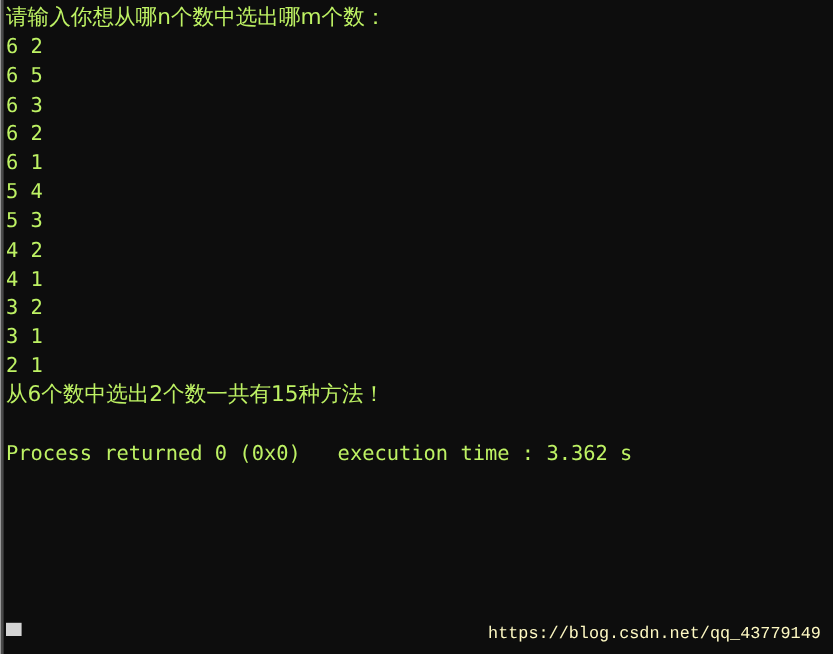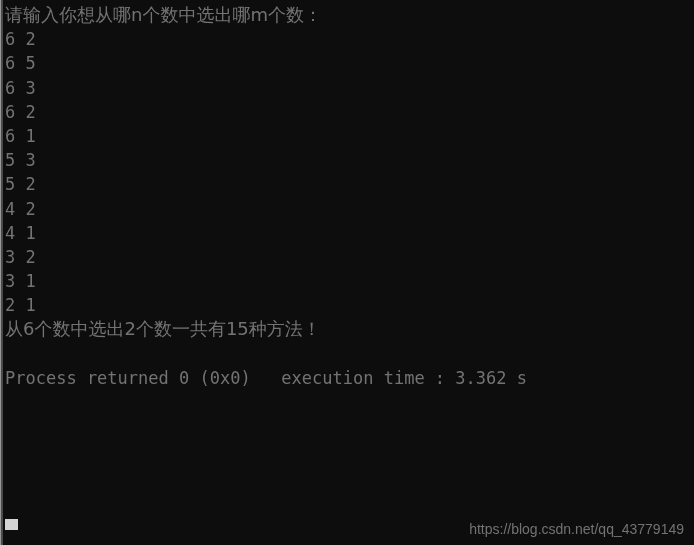--- a/index.html
+++ b/index.html
@@ -32,21 +32,21 @@
     right: 0;
     bottom: 0;
     padding: 3px 0 0 2px;
     box-sizing: border-box;
   }
   .console-line {
     font-family: "DejaVu Sans Mono", "Liberation Mono", monospace;
     font-size: 17px;
     line-height: 24.2px;
     height: 24.2px;
-    color: #737373;
+    color: #bef264;
     white-space: pre;
     letter-spacing: 0px;
   }
   .console-line.cjk {
     font-family: "DejaVu Sans", "Liberation Sans", sans-serif;
     font-size: 18px;
   }
   .console-line.blank {
     height: 24.2px;
   }
@@ -55,44 +55,44 @@
     left: 5px;
     top: 519px;
     width: 13px;
     height: 11px;
     background: #d4d4d4;
   }
   #watermark {
     position: absolute;
     right: 10px;
     bottom: 8px;
-    font-family: Liberation Sans, sans-serif;
+    font-family: Liberation Mono, monospace;
     font-size: 14px;
-    color: #737373;
+    color: #fef9c3;
     white-space: pre;
   }
 </style>
 </head>
 <body>
 
 <div id="console-window">
 
   <div id="left-edge-strip"></div>
 
   <div id="console-body">
 
     <div class="console-line cjk">请输入你想从哪n个数中选出哪m个数：</div>
 
     <div class="console-line">6 2</div>
     <div class="console-line">6 5</div>
     <div class="console-line">6 3</div>
     <div class="console-line">6 2</div>
     <div class="console-line">6 1</div>
+    <div class="console-line">5 4</div>
     <div class="console-line">5 3</div>
-    <div class="console-line">5 2</div>
     <div class="console-line">4 2</div>
     <div class="console-line">4 1</div>
     <div class="console-line">3 2</div>
     <div class="console-line">3 1</div>
     <div class="console-line">2 1</div>
 
     <div class="console-line cjk">从6个数中选出2个数一共有15种方法！</div>
 
     <div class="console-line blank"></div>
 

